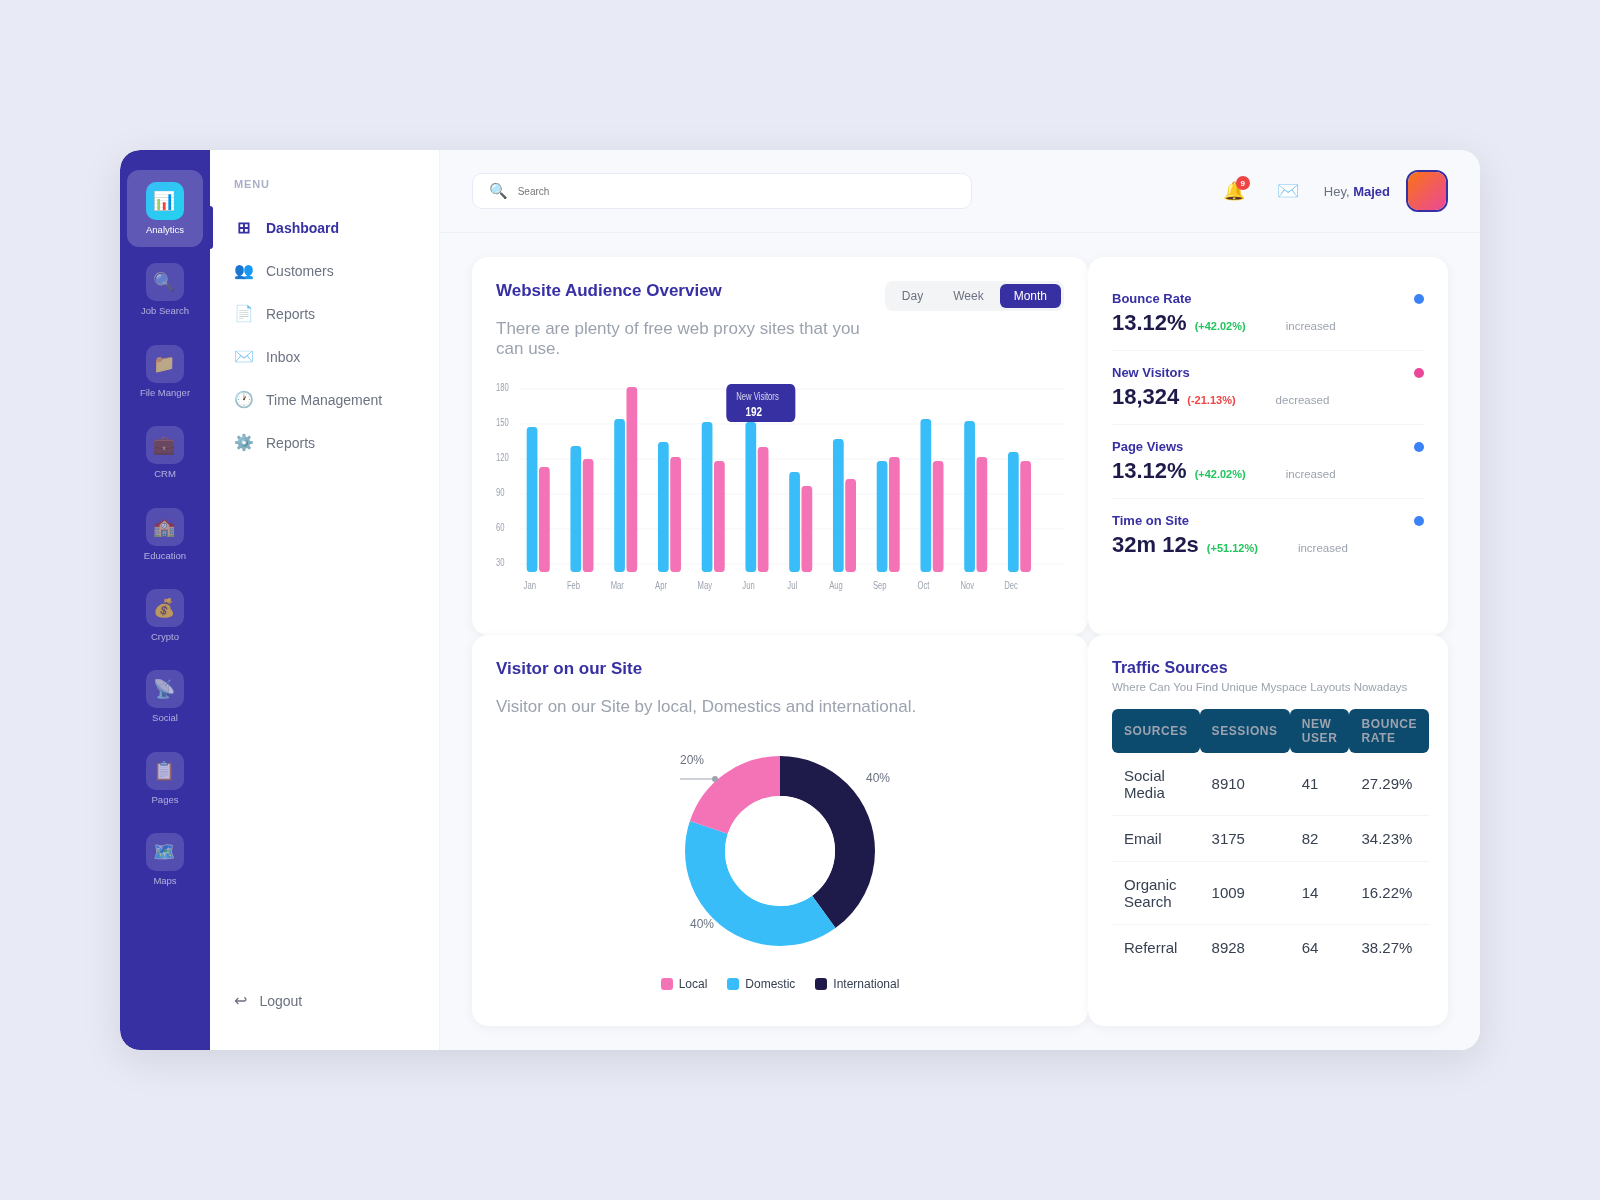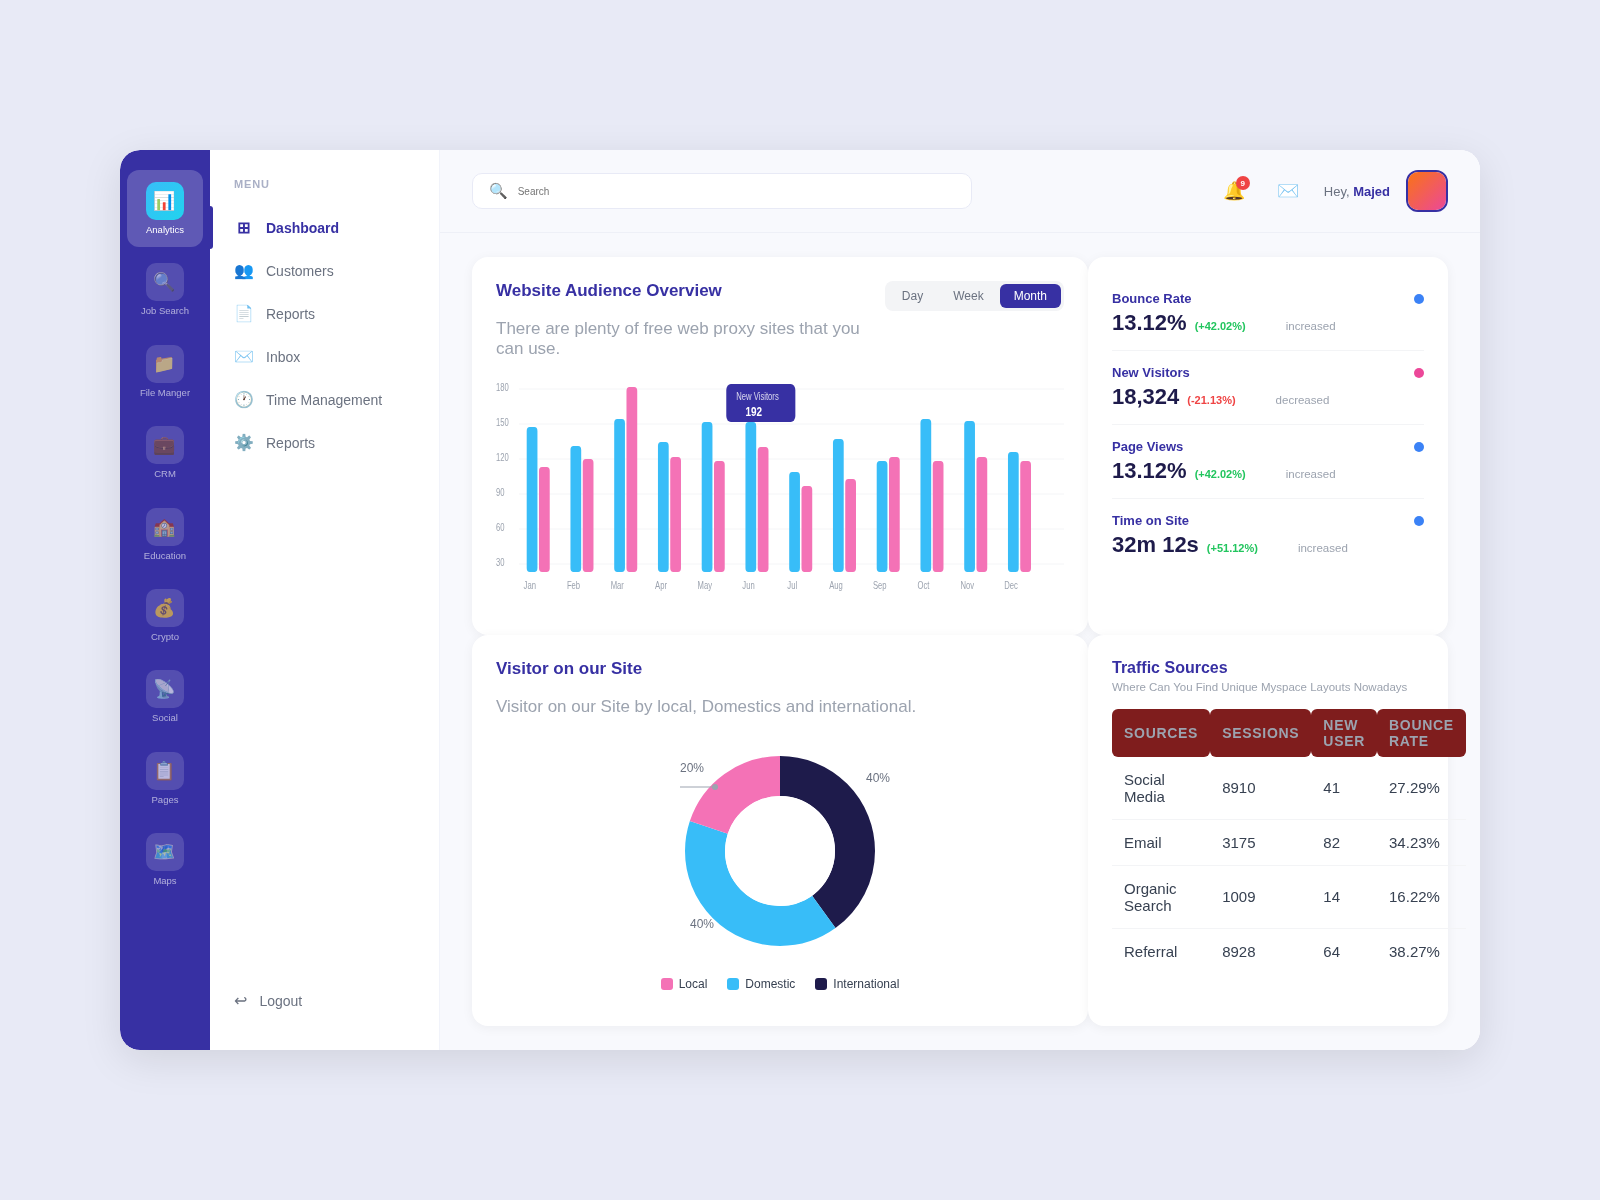--- a/index.html
+++ b/index.html
@@ -385,27 +385,27 @@
       color: #9ca3af;
       margin-bottom: 16px;
     }
     .traffic-table {
       width: 100%;
       border-collapse: collapse;
       font-size: 13px;
     }
     .traffic-table th {
       text-align: left;
-      font-size: 14px;
+      font-size: 12px;
       color: #9ca3af;
       font-weight: 600;
       text-transform: uppercase;
       letter-spacing: 0.05em;
       padding: 8px 12px;
-      background: #7f1d1d;
+      background: #0c4a6e;
       border-radius: 6px;
     }
     .traffic-table td {
       padding: 14px 12px;
       color: #374151;
       font-size: 15px;
       border-bottom: 1px solid #f3f4f6;
     }
     .traffic-table tr:last-child td {
       border-bottom: none;
@@ -656,21 +656,21 @@
 
             <circle cx="110" cy="110" r="75" fill="none" stroke="#1e1b4b" stroke-width="40" stroke-dasharray="188.5 282.7" stroke-dashoffset="0" transform="rotate(-90 110 110)"></circle>
 
             <circle cx="110" cy="110" r="75" fill="none" stroke="#38bdf8" stroke-width="40" stroke-dasharray="188.5 282.7" stroke-dashoffset="-188.5" transform="rotate(-90 110 110)"></circle>
 
             <circle cx="110" cy="110" r="75" fill="none" stroke="#f472b6" stroke-width="40" stroke-dasharray="94.2 377" stroke-dashoffset="-377" transform="rotate(-90 110 110)"></circle>
 
             <circle cx="110" cy="110" r="55" fill="#fff"></circle>
           </svg>
           
-          <div style="position:absolute;top:20px;left:10px;font-size:12px;color:#6b7280;">
+          <div style="position:absolute;top:12px;left:10px;font-size:12px;color:#6b7280;">
             20%
             <svg width="40" height="20" style="display:block;margin-top:2px;">
                 <line x1="0" y1="10" x2="35" y2="10" stroke="#9ca3af" stroke-width="1"></line>
                 <circle cx="35" cy="10" r="3" fill="#9ca3af"></circle>
               </svg>
           </div>
           <div style="position:absolute;top:30px;right:0px;font-size:12px;color:#6b7280;text-align:right;">
             40%
           </div>
           <div style="position:absolute;bottom:30px;left:20px;font-size:12px;color:#6b7280;">

